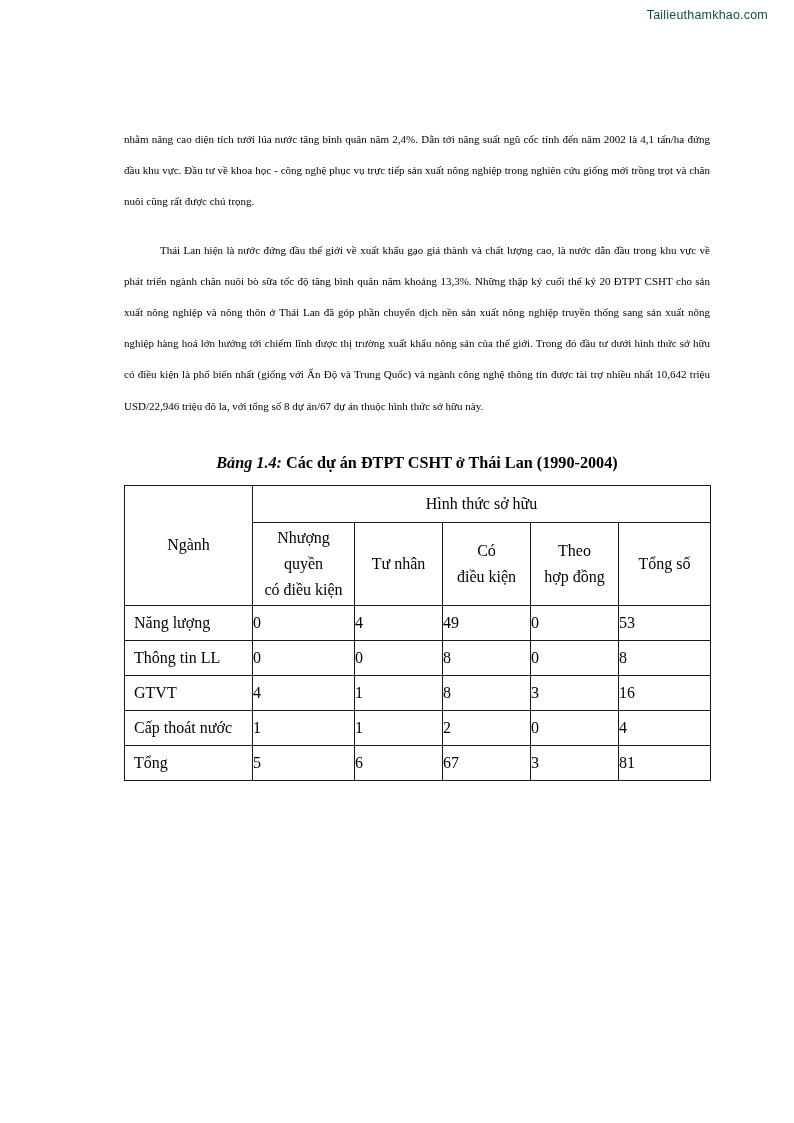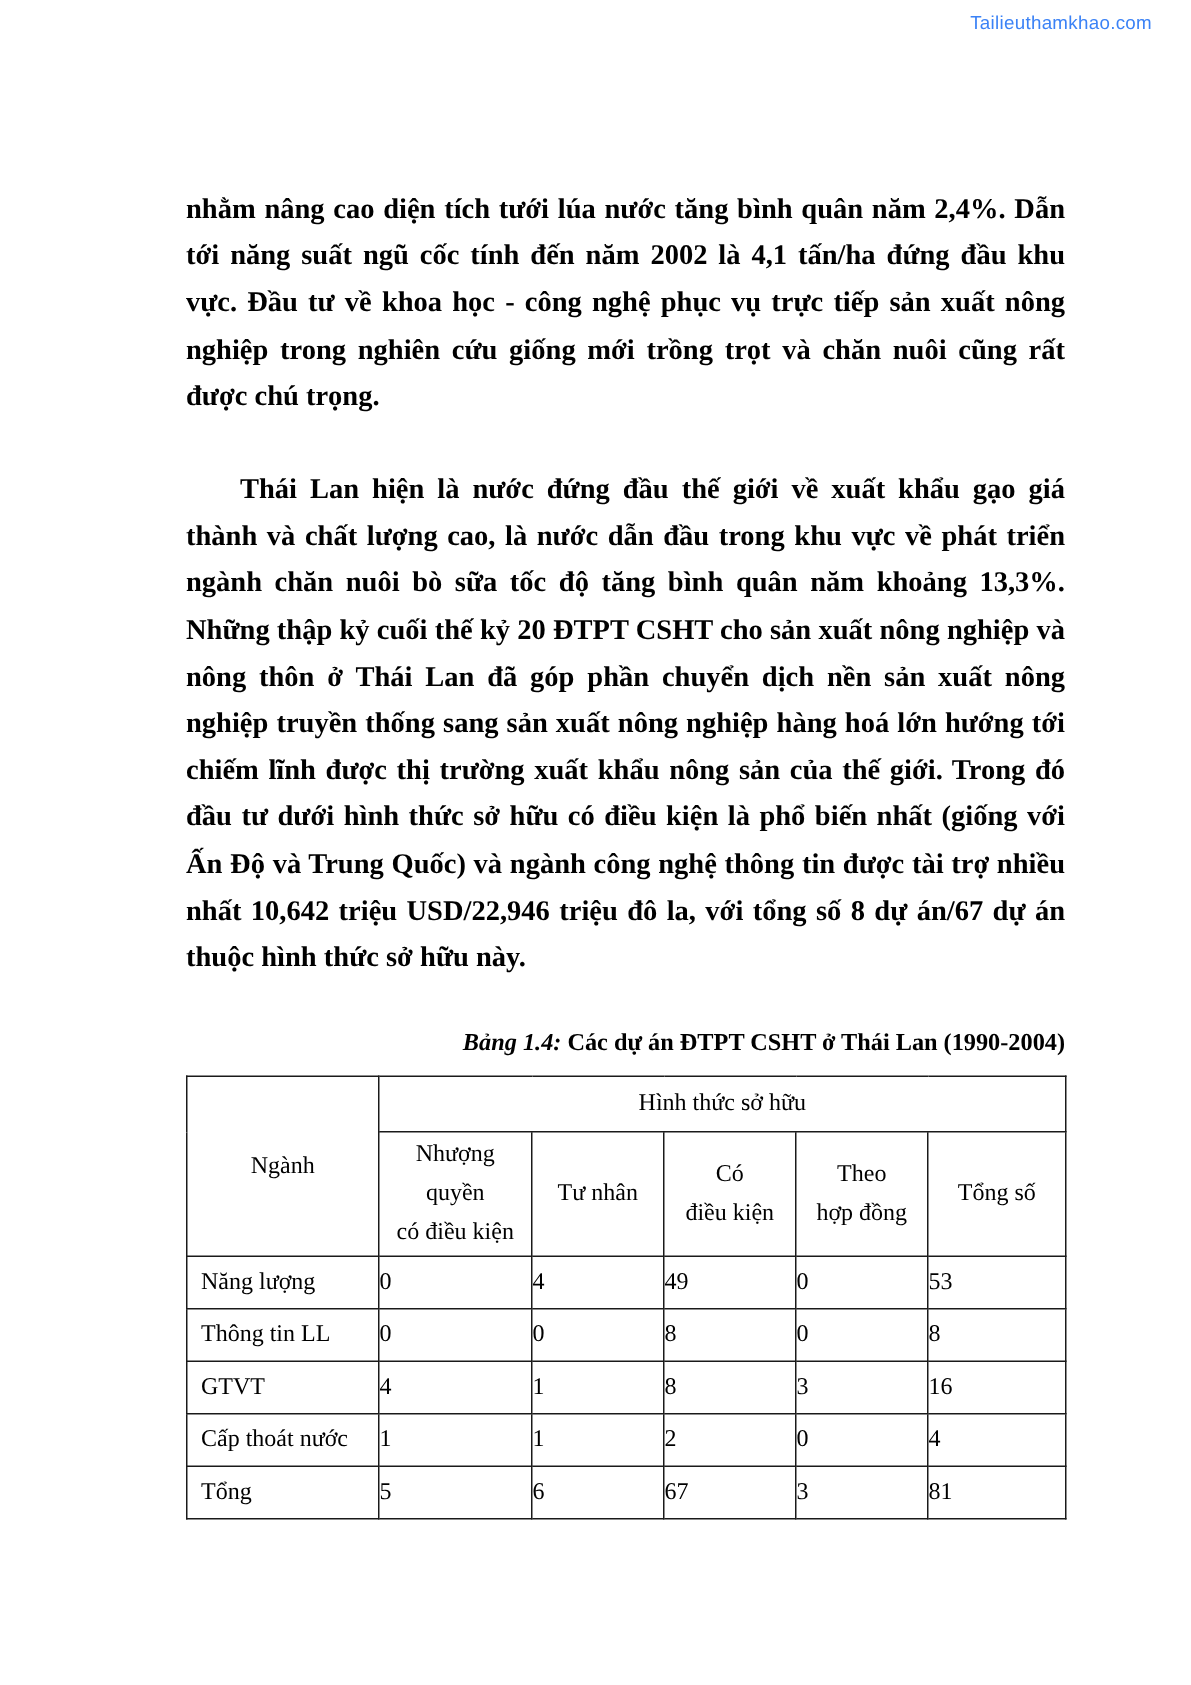--- a/index.html
+++ b/index.html
@@ -22,21 +22,21 @@
     width: 794px;
     height: 1123px;
   }
 
   .watermark {
     position: absolute;
     right: 26px;
     top: 8px;
     font-family: "Liberation Sans", "DejaVu Sans", sans-serif;
     font-size: 12.5px;
-    color: #3b82f6;
+    color: #14532d;
     letter-spacing: 0.2px;
     user-select: none;
   }
 
   .page-number {
     position: absolute;
     left: 0;
     top: 88px;
     width: 794px;
     text-align: center;
@@ -45,37 +45,36 @@
 
   .content {
     position: absolute;
     left: 124px;
     top: 124px;
     width: 586px;
   }
 
   p.body-par {
     margin: 0 0 0 0;
-    font-size: 19px;
+    font-size: 11px;
     line-height: 31.2px;
     text-align: justify;
     text-justify: inter-word;
     hyphens: none;
-    font-weight: bold;
   }
   p.indent {
     text-indent: 36px;
   }
   p.gap-top {
-    margin-top: 31px;
+    margin-top: 17px;
   }
 
   .table-title {
     margin-top: 32px;
-    text-align: right;
+    text-align: center;
     font-size: 16.2px;
     font-weight: bold;
   }
   .table-title .bi {
     font-style: italic;
     font-weight: bold;
   }
 
   table.data-table {
     margin-top: 12px;

